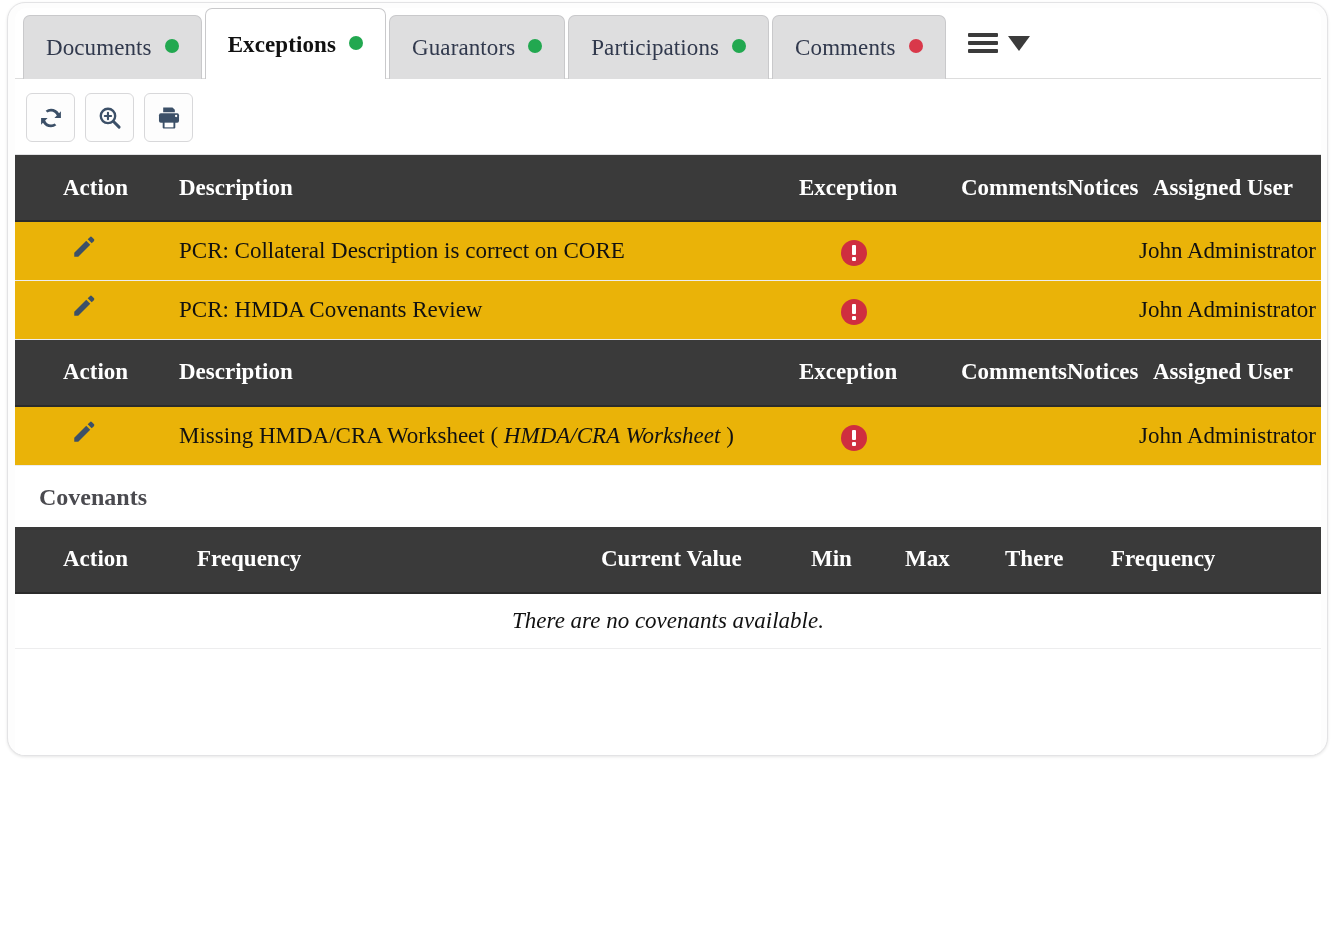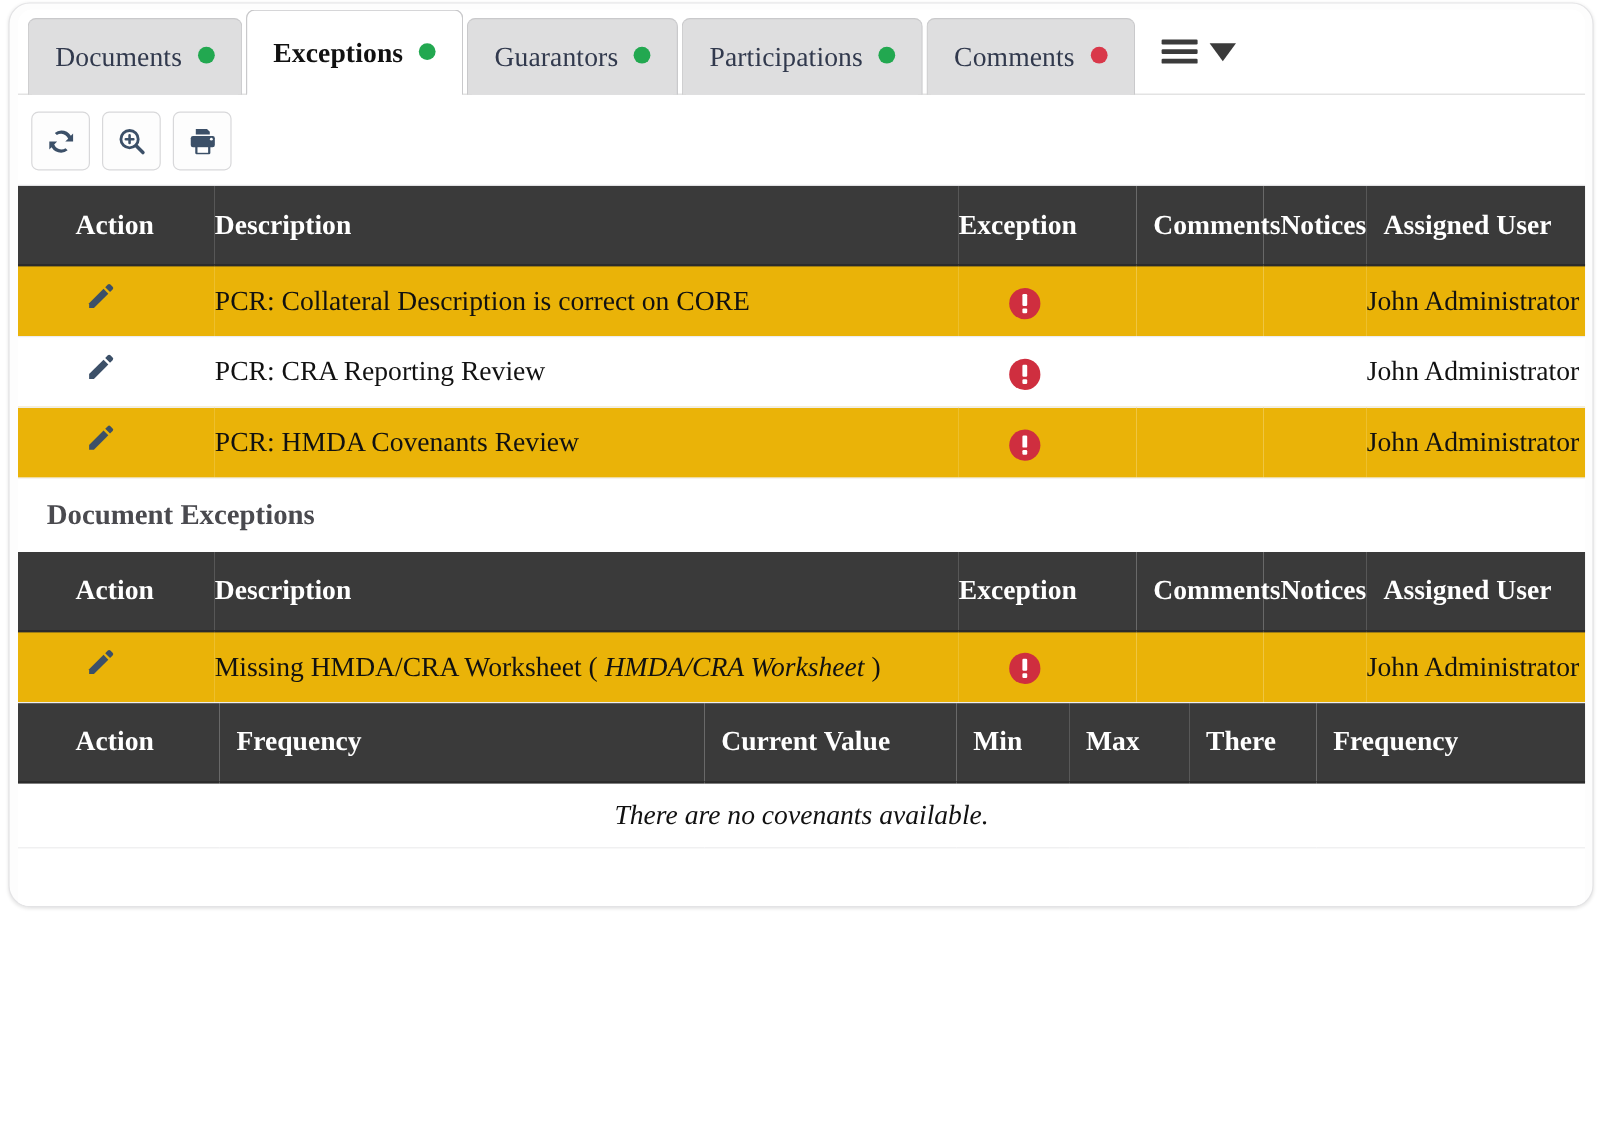--- a/index.html
+++ b/index.html
@@ -281,46 +281,34 @@
         <td class="c-action"><span class="pencil"><svg width="26" height="26" viewBox="0 0 24 24">
                   <path fill="#3c5068" d="M3 17.3L14.1 6.2l3.7 3.7L6.7 21H3v-3.7z"></path>
                   <path fill="#3c5068" d="M15.4 4.9l2-2a1.4 1.4 0 0 1 2 0l1.7 1.7a1.4 1.4 0 0 1 0 2l-2 2-3.7-3.7z"></path>
                 </svg></span></td>
         <td class="c-desc">PCR: Collateral Description is correct on CORE</td>
         <td class="c-exc"><span class="badge-exc"></span></td>
         <td class="c-com"></td>
         <td class="c-not"></td>
         <td class="c-user">John Administrator</td>
       </tr>
-      <tr class="even">
-        <td class="c-action"><span class="pencil"><svg width="26" height="26" viewBox="0 0 24 24">
-                  <path fill="#3c5068" d="M3 17.3L14.1 6.2l3.7 3.7L6.7 21H3v-3.7z"></path>
-                  <path fill="#3c5068" d="M15.4 4.9l2-2a1.4 1.4 0 0 1 2 0l1.7 1.7a1.4 1.4 0 0 1 0 2l-2 2-3.7-3.7z"></path>
-                </svg></span></td>
-        <td class="c-desc">PCR: CRA Reporting Review</td>
-        <td class="c-exc"><span class="badge-exc"></span></td>
-        <td class="c-com"></td>
-        <td class="c-not"></td>
-        <td class="c-user">John Administrator</td>
-      </tr>
       <tr class="odd">
         <td class="c-action"><span class="pencil"><svg width="26" height="26" viewBox="0 0 24 24">
                   <path fill="#3c5068" d="M3 17.3L14.1 6.2l3.7 3.7L6.7 21H3v-3.7z"></path>
                   <path fill="#3c5068" d="M15.4 4.9l2-2a1.4 1.4 0 0 1 2 0l1.7 1.7a1.4 1.4 0 0 1 0 2l-2 2-3.7-3.7z"></path>
                 </svg></span></td>
         <td class="c-desc">PCR: HMDA Covenants Review</td>
         <td class="c-exc"><span class="badge-exc"></span></td>
         <td class="c-com"></td>
         <td class="c-not"></td>
         <td class="c-user">John Administrator</td>
       </tr>
     </tbody>
   </table>
 
-  <div class="section-title">Document Exceptions</div>
   <table class="grid">
     <thead>
       <tr>
         <th class="c-action">Action</th>
         <th class="c-desc">Description</th>
         <th class="c-exc">Exception</th>
         <th class="c-com">Comments</th>
         <th class="c-not">Notices</th>
         <th class="c-user">Assigned User</th>
       </tr>
@@ -333,20 +321,21 @@
                 </svg></span></td>
         <td class="c-desc"><span>Missing HMDA/CRA Worksheet ( </span><span class="italic">HMDA/CRA Worksheet</span><span> )</span></td>
         <td class="c-exc"><span class="badge-exc"></span></td>
         <td class="c-com"></td>
         <td class="c-not"></td>
         <td class="c-user">John Administrator</td>
       </tr>
     </tbody>
   </table>
 
+  <div class="section-title">Covenants</div>
   <table class="grid">
     <thead>
       <tr>
         <th class="k-action">Action</th>
         <th class="k-cov">Frequency</th>
         <th class="k-cur">Current Value</th>
         <th class="k-min">Min</th>
         <th class="k-max">Max</th>
         <th class="k-date">There</th>
         <th class="k-freq">Frequency</th>

